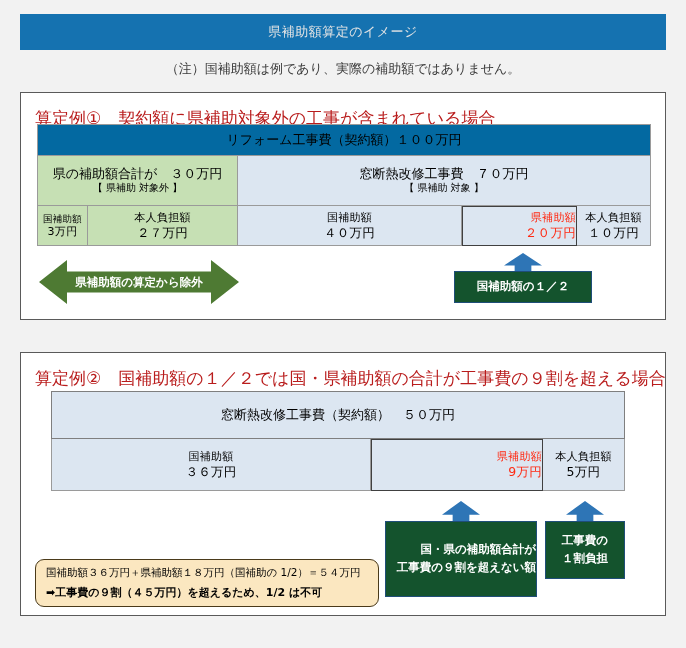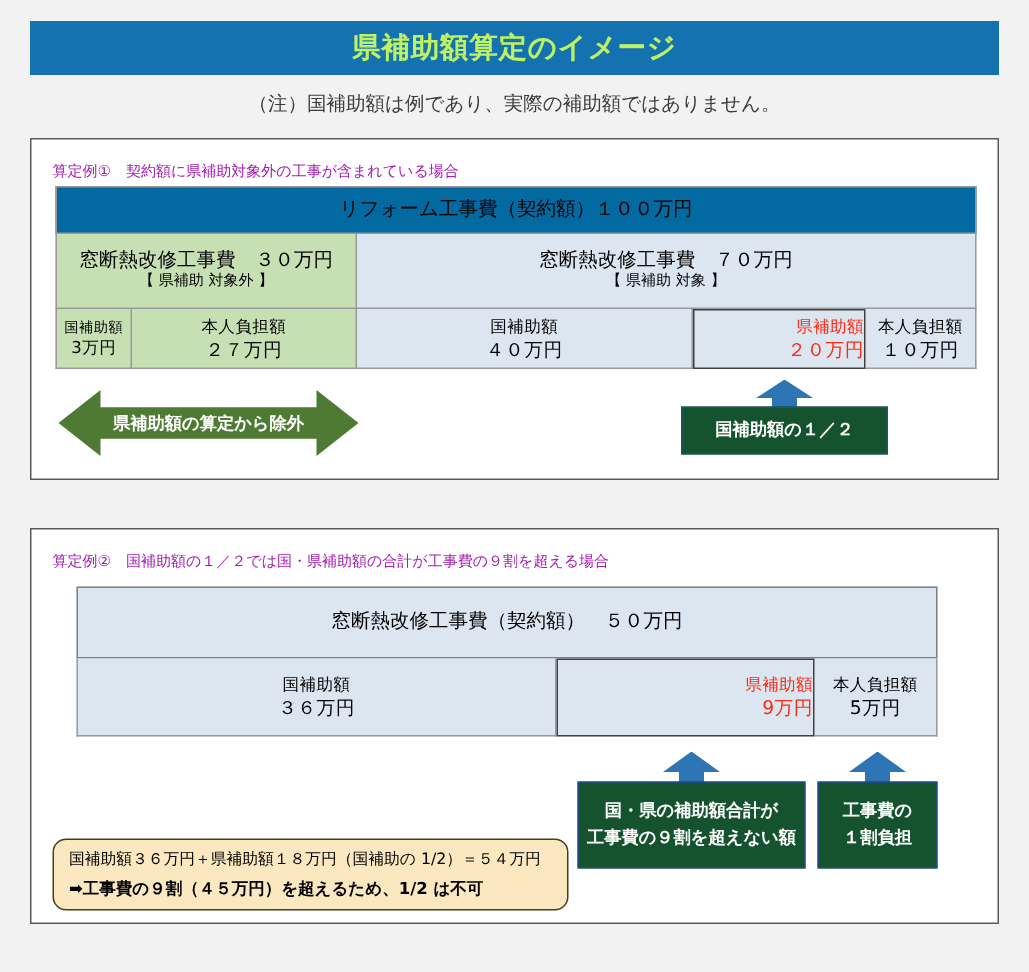--- a/index.html
+++ b/index.html
@@ -27,23 +27,23 @@
     left: 20px;
     top: 14px;
     width: 646px;
     height: 36px;
     background: #1572b0;
     display: flex;
     align-items: center;
     justify-content: center;
   }
   .title-bar .title-text {
-    color: #bef264;
-    font-size: 19px;
-    font-weight: bold;
+    color: #e5e5e5;
+    font-size: 13px;
+    font-weight: normal;
     letter-spacing: 0.5px;
   }
   .note {
     position: absolute;
     left: 0;
     top: 60px;
     width: 686px;
     text-align: center;
     font-size: 13px;
     color: #3b3b3b;
@@ -55,22 +55,22 @@
     background: #ffffff;
     border: 1.5px solid #5a5a5a;
     box-sizing: border-box;
   }
   #panel-1 { left: 20px; top: 92px;  width: 646px; height: 228px; }
   #panel-2 { left: 20px; top: 352px; width: 646px; height: 264px; }
 
   .panel-title {
     position: absolute;
     left: 14px;
-    font-size: 10px;
-    color: #a21caf;
+    font-size: 17px;
+    color: #b91c1c;
     white-space: nowrap;
   }
   #panel-1 .panel-title { top: 14px; }
   #panel-2 .panel-title { top: 14px; }
   .cell {
     position: absolute;
     box-sizing: border-box;
     display: flex;
     flex-direction: column;
     align-items: center;
@@ -198,21 +198,21 @@
 
   <div class="panel" id="panel-1">
 
     <div class="panel-title">算定例①　契約額に県補助対象外の工事が含まれている場合</div>
 
     <div class="cell cream b-bottom" style="left:16px; top:31px; width:614px; height:32px; border:1px solid #9a9a9a;">
       <span class="line-main">リフォーム工事費（契約額）１００万円</span>
     </div>
 
     <div class="cell green b-left b-bottom b-right" style="left:16px; top:63px; width:201px; height:50px;">
-      <span class="line-main">窓断熱改修工事費　３０万円</span>
+      <span class="line-main">県の補助額合計が　３０万円</span>
       <span class="line-sub">【 県補助 対象外 】</span>
     </div>
 
     <div class="cell blue b-bottom b-right" style="left:217px; top:63px; width:413px; height:50px;">
       <span class="line-main">窓断熱改修工事費　７０万円</span>
       <span class="line-sub">【 県補助 対象 】</span>
     </div>
 
     <div class="cell amount tiny green b-left b-bottom b-right" style="left:16px; top:113px; width:51px; height:40px;">
       <span class="label">国補助額</span>
@@ -275,21 +275,21 @@
       <span class="value">5万円</span>
     </div>
 
     <div class="cream-box" style="left:14px; top:176px; width:344px; height:48px;">
       <span class="l1">国補助額３６万円＋県補助額１８万円（国補助の 1/2）＝５４万円</span>
       <span class="l2">➡工事費の９割（４５万円）を超えるため、1/2 は不可</span>
     </div>
 
     <div class="callout" style="left:364px; top:148px; width:152px; height:78px;">
       <div class="arrow-head" style="left:57px; width:38px; height:22px;"></div>
-      <div class="box" style="top:20px; width:152px; height:58px;">
+      <div class="box" style="top:20px; width:152px; height:76px;align-items:flex-end;">
         <span>国・県の補助額合計が</span>
         <span>工事費の９割を超えない額</span>
       </div>
     </div>
 
     <div class="callout" style="left:524px; top:148px; width:80px; height:78px;">
       <div class="arrow-head" style="left:21px; width:38px; height:22px;"></div>
       <div class="box" style="top:20px; width:80px; height:58px;">
         <span>工事費の</span>
         <span>１割負担</span>

